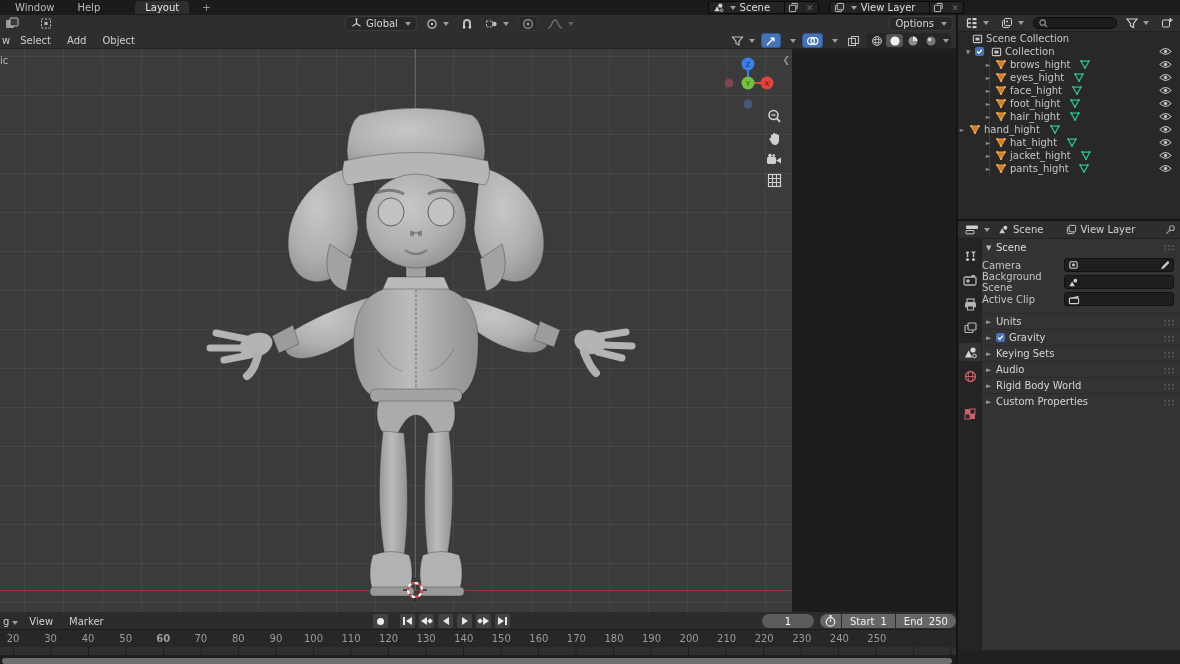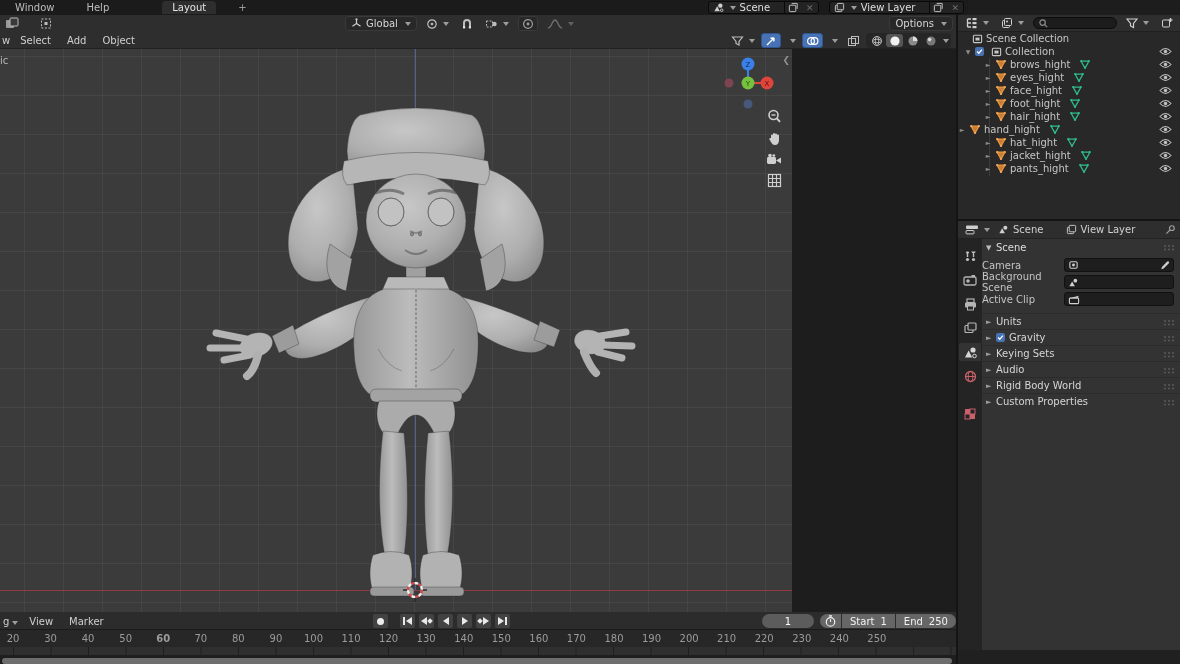--- a/index.html
+++ b/index.html
@@ -2,21 +2,21 @@
 <html><head>
 <meta charset="utf-8">
 <style>
   *{margin:0;padding:0;box-sizing:border-box}
   html,body{background:#111}
   .app{position:relative;width:1180px;height:664px;background:#1d1d1d;overflow:hidden;
        font-family:"DejaVu Sans","Liberation Sans",sans-serif;font-size:10px;color:#c9c9c9;
        -webkit-user-select:none;user-select:none}
   
   .topbar{position:absolute;left:0;top:0;width:968px;height:15px;background:#1b1b1b;
-          display:flex;align-items:center;gap:14px;padding-left:6px;z-index:30}
+          display:flex;align-items:center;gap:5px;padding-left:6px;z-index:30}
   .menu-item{padding:1px 9px;color:#bdbdbd;border-radius:3px}
   .ws-tab{padding:1px 10px;color:#8f8f8f;border-radius:4px 4px 0 0}
   .ws-tab.active{background:#2e2e2e;color:#e4e4e4}
   .ws-plus{padding:1px 8px;color:#9a9a9a}
   .tb-right{position:absolute;right:4px;top:1px;display:flex;gap:10px}
   .id-block{display:flex;align-items:center;background:#232323;border:1px solid #090909;
             border-radius:3px;height:13px}
   .id-block .seg{display:flex;align-items:center;gap:3px;padding:0 4px;height:100%}
   .id-block .name{color:#dedede;padding-right:14px}
   .id-block .btn-new{border-left:1px solid #090909;padding:0 3px;height:100%;display:flex;align-items:center}

